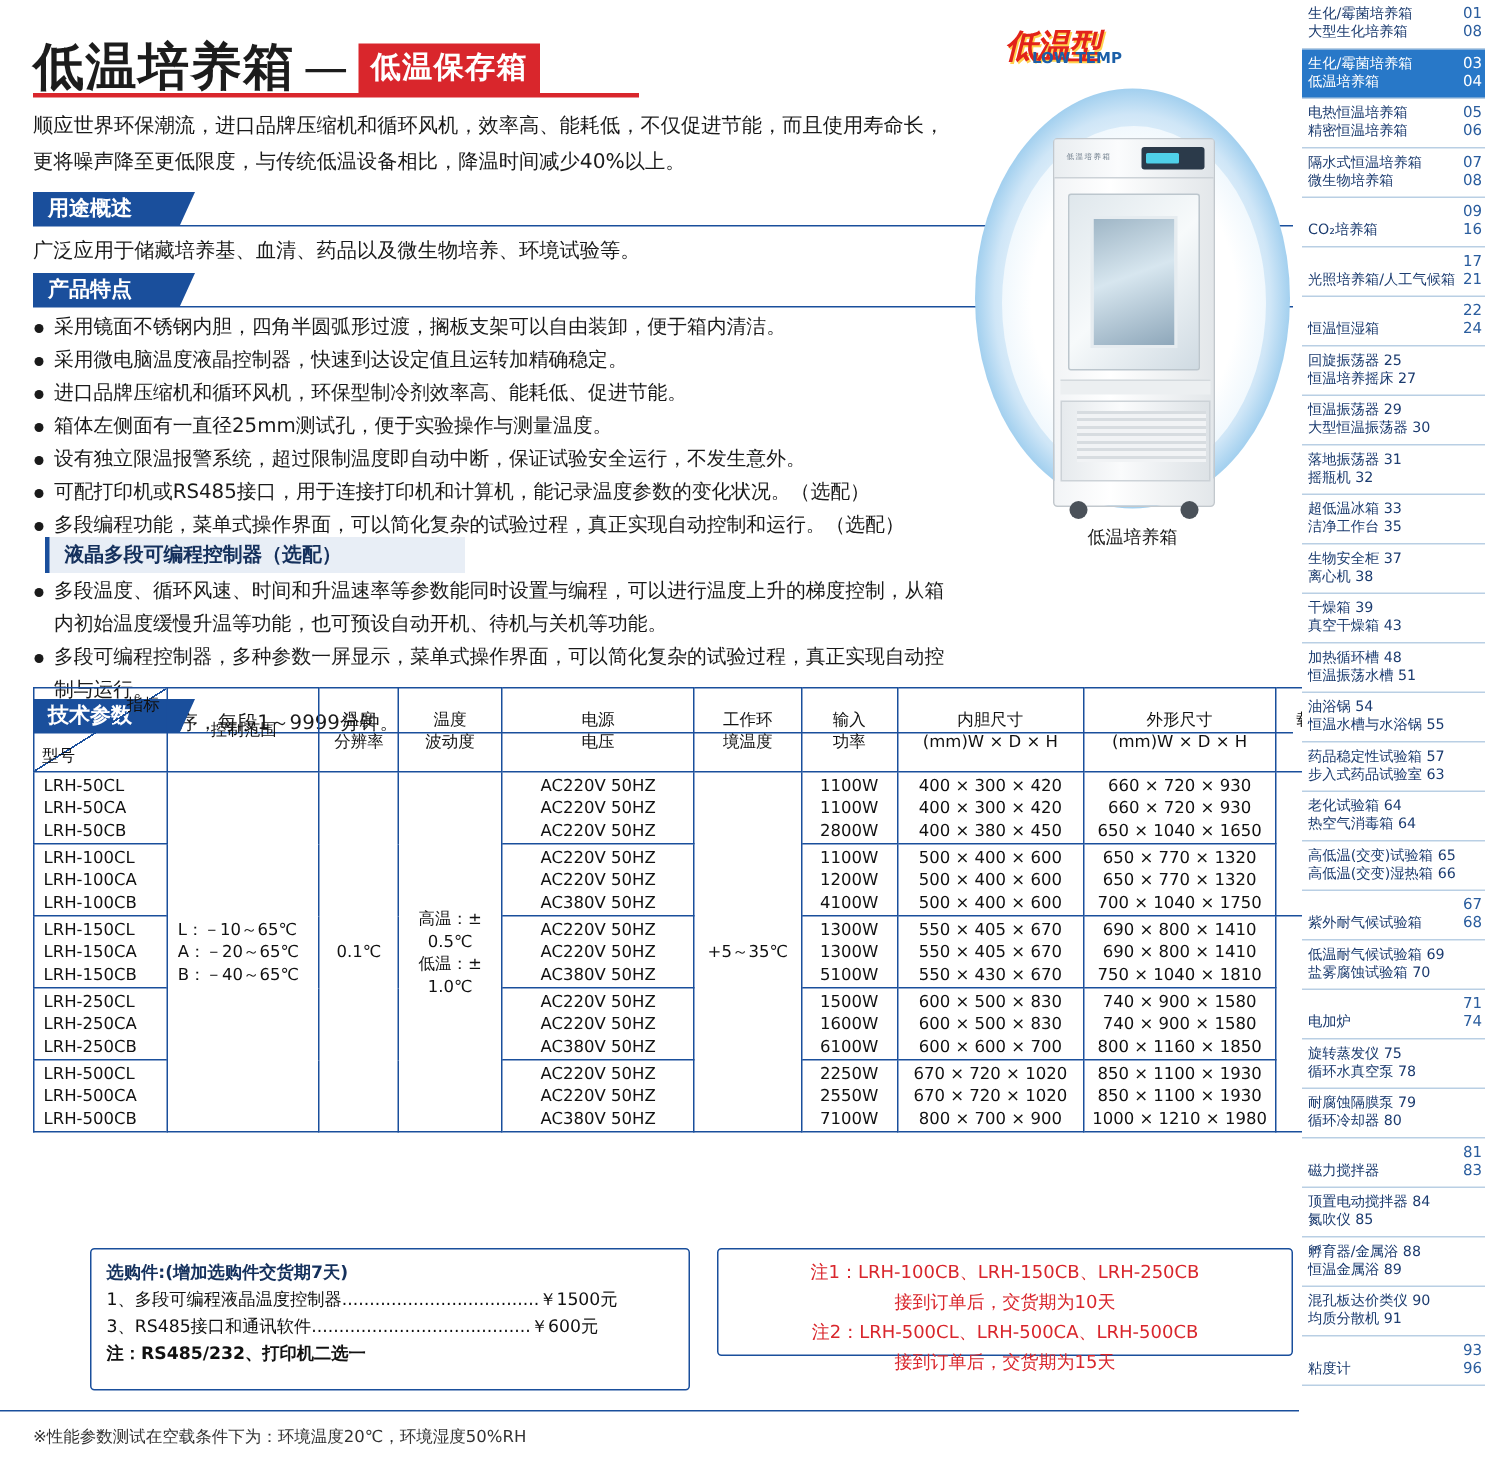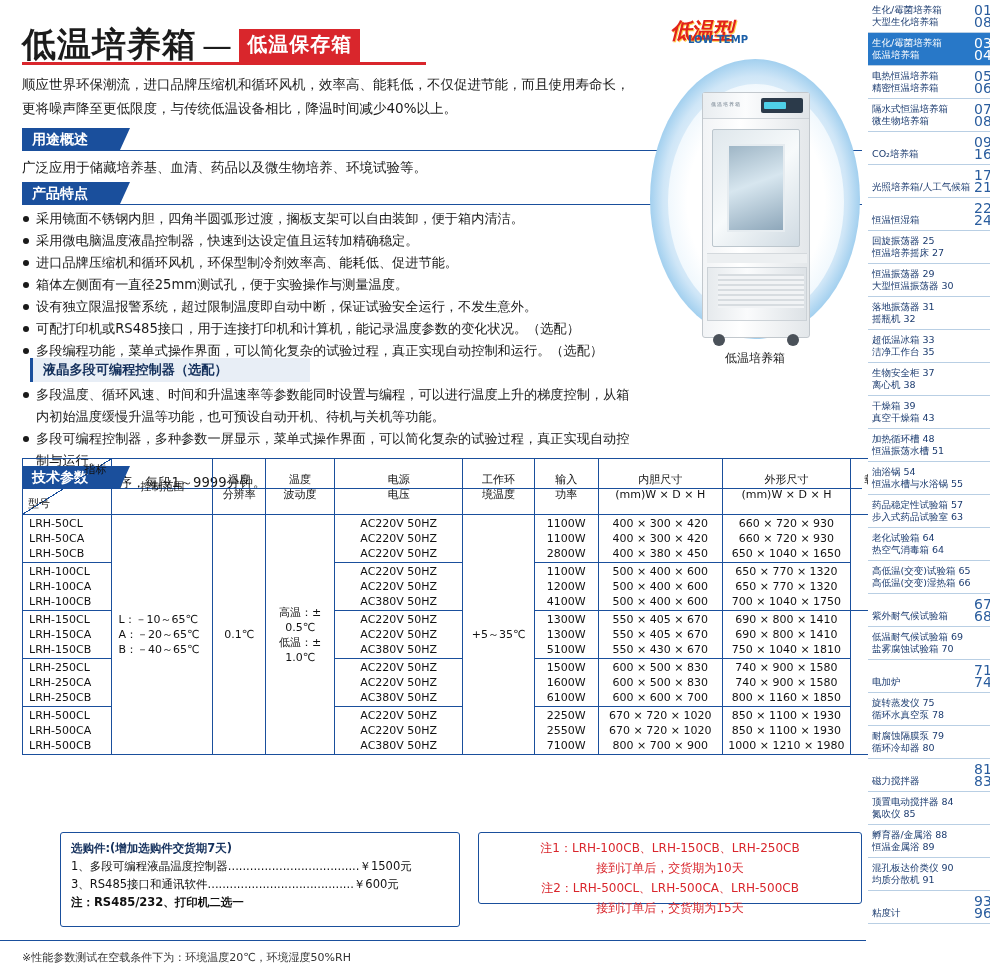--- a/index.html
+++ b/index.html
@@ -24,21 +24,21 @@
     padding:4px 2px 4px 4px;
     font-size:9.5px;
     line-height:12px;
     color:#1b3b6f;
     border-bottom:1px solid #b9cfe4;
     min-height:26px;
     display:flex; align-items:flex-end;
   }
   .rail-item .txt { flex:1; }
   .rail-item .num {
-    font-size:14px; color:#2a5d9e; text-align:right; width:16px;
+    font-size:10px; color:#2a5d9e; text-align:right; width:16px;
     line-height:12px; padding-left:2px;
   }
   .rail-item.active { background:#2878c8; color:#ffffff; }
   .rail-item.active .num { color:#ffffff; }
 
   
   .title-wrap { position:absolute; left:22px; top:22px; }
   .title-main {
     font-family:"DejaVu Sans","Liberation Sans",sans-serif;
     font-size:34px; font-weight:bold; color:#1c1c1c; letter-spacing:1px;

